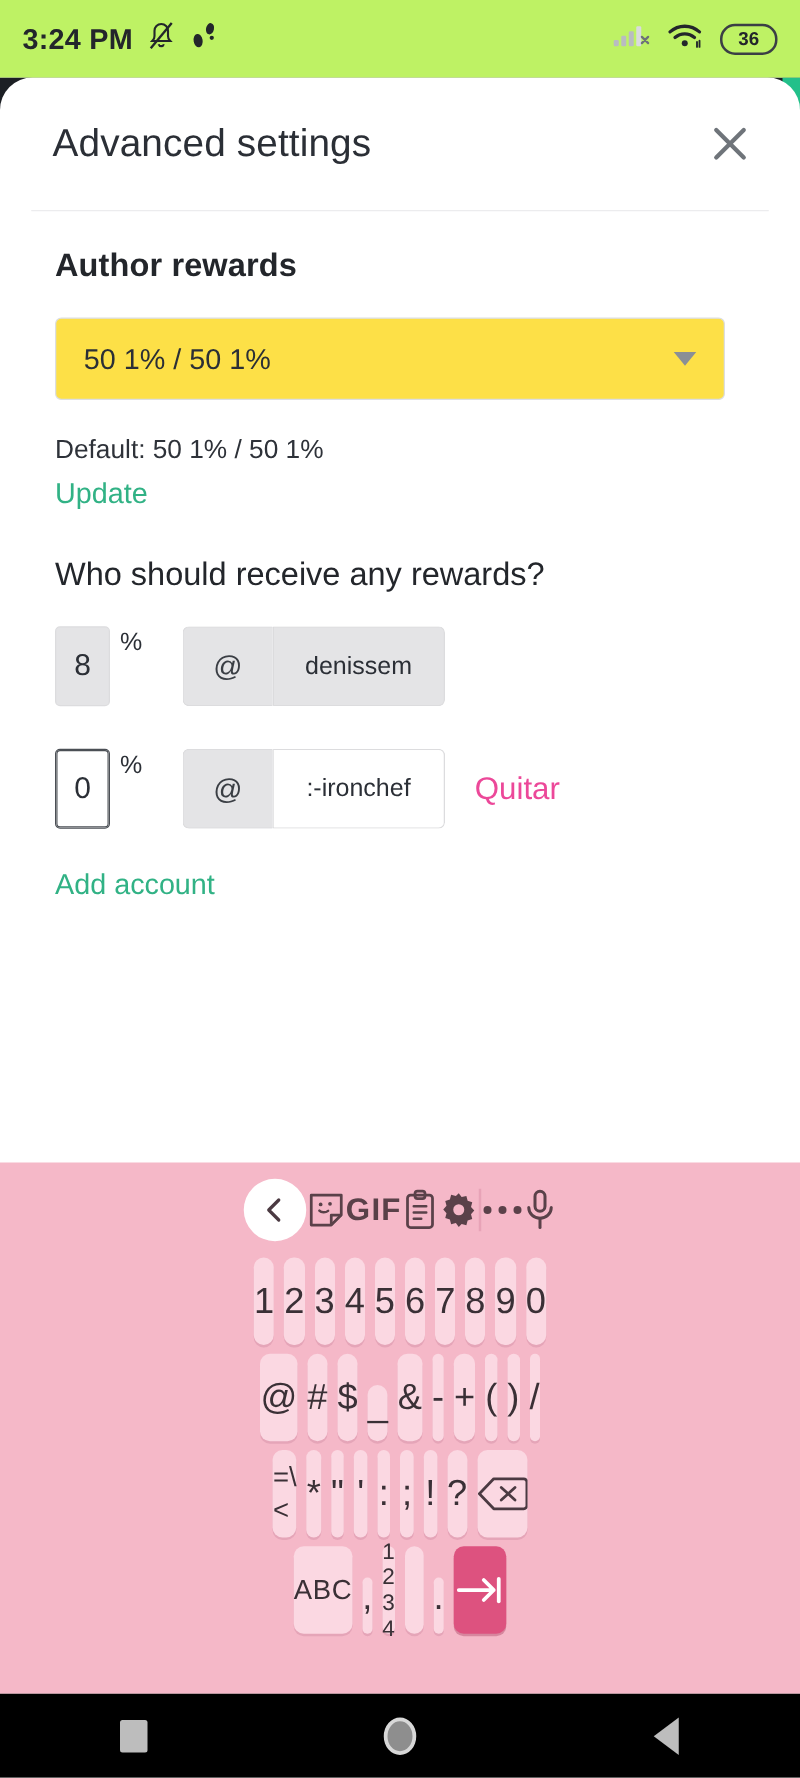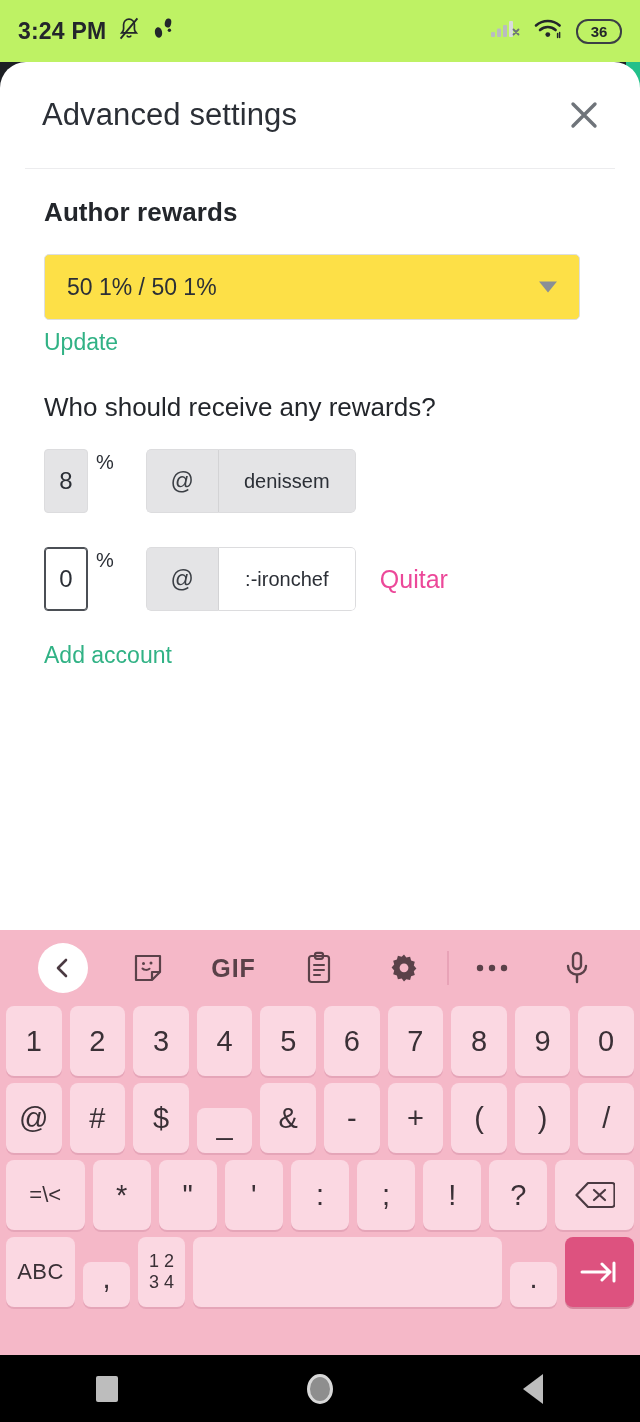--- a/index.html
+++ b/index.html
@@ -163,20 +163,21 @@
   .add-link { margin-top: 18px; }
 
   
   #keyboard {
     position: absolute; left: 0; top: 930px;
     width: 640px; height: 425px;
     background: #f5b8c8;
     z-index: 30;
     display: flex; flex-direction: column;
     padding-bottom: 4px;
+    align-items: center;
   }
   #kb-toolbar {
     height: 76px; display: flex; align-items: center;
     padding: 0 20px;
   }
   .kb-tb-item {
     flex: 1; display: flex; align-items: center; justify-content: center;
     height: 76px; cursor: pointer;
   }
   .kb-back-circle {
@@ -292,20 +293,21 @@
 
     <div id="sheet-body">
 
       <h2 class="section-title">Author rewards</h2>
 
       <div class="select-wrap">
         <span class="select-value">50 1% / 50 1%</span>
         <span class="select-caret"></span>
       </div>
 
+      <div class="default-line">Default: 50 1% / 50 1%</div>
       <a class="green-link">Update</a>
 
       <h2 class="benef-title">Who should receive any rewards?</h2>
 
       
       <div class="benef-row">
         <div class="pct-box disabled">8</div>
         <span class="pct-sign">%</span>
         <div class="acct-group">
           <div class="acct-at">@</div>

